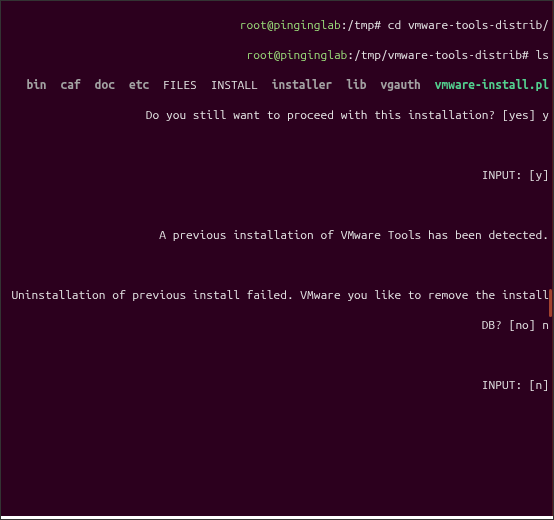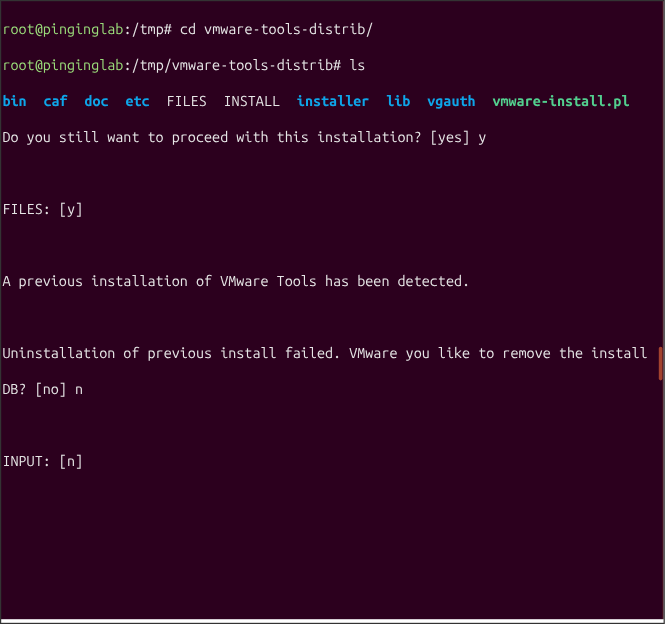--- a/index.html
+++ b/index.html
@@ -41,25 +41,25 @@
   }
   .thin-right {
     position: absolute;
     right: 0;
     top: 0;
     width: 1px;
     height: 100%;
     background: #b85c2a;
     opacity: 0.25;
   }
-  .line { display: block; }
+  .line { display: block; text-align: right; }
   .prompt-user { color: #9adb7a; } 
   .prompt-path { color: #e6e6e6; }
   .prompt-colon { color: #e6e6e6; }
-  .ls-dir   { color: #0ea5e9; font-weight: bold; }
+  .ls-dir   { color: #a3a3a3; font-weight: bold; }
   .ls-file  { color: #e6e6e6; }
   .ls-exec  { color: #53d08f; font-weight: bold; margin-top: 29px; }
   .ls-sep   { display: inline-block; width: 14px; }
   .blank    { height: 15px; }
   .cmd      { color: #e6e6e6; }
   .body     { color: #e6e6e6; }
   .img-border {
     position: absolute;
     pointer-events: none;
     inset: 0;
@@ -68,21 +68,21 @@
 </style>
 </head>
 <body>
 
 <div class="terminal">
 <span class="line"><span class="prompt-user"><span>root</span>@<span>pinginglab</span></span><span class="prompt-colon">:</span><span class="prompt-path">/tmp</span><span class="prompt-colon">#</span> <span class="cmd">cd vmware-tools-distrib/</span></span>
 <span class="line"><span class="prompt-user"><span>root</span>@<span>pinginglab</span></span><span class="prompt-colon">:</span><span class="prompt-path">/tmp/vmware-tools-distrib</span><span class="prompt-colon">#</span> <span class="cmd">ls</span></span>
 <span class="line"><span class="ls-dir">bin</span><span class="ls-sep"></span><span class="ls-dir">caf</span><span class="ls-sep"></span><span class="ls-dir">doc</span><span class="ls-sep"></span><span class="ls-dir">etc</span><span class="ls-sep"></span><span class="ls-file">FILES</span><span class="ls-sep"></span><span class="ls-file">INSTALL</span><span class="ls-sep"></span><span class="ls-dir">installer</span><span class="ls-sep"></span><span class="ls-dir">lib</span><span class="ls-sep"></span><span class="ls-dir">vgauth</span><span class="ls-sep"></span><span class="ls-exec">vmware-install.pl</span></span>
 <span class="line body">Do you still want to proceed with this installation? [yes] y</span>
 <span class="line blank"></span>
-<span class="line body">FILES: [y]</span>
+<span class="line body">INPUT: [y]</span>
 <span class="line blank"></span>
 <span class="line body">A previous installation of VMware Tools has been detected.</span>
 <span class="line blank"></span>
 <span class="line body">Uninstallation of previous install failed. VMware you like to remove the install</span>
 <span class="line body">DB? [no] n</span>
 <span class="line blank"></span>
 <span class="line body">INPUT: [n]</span>
 
 
 

